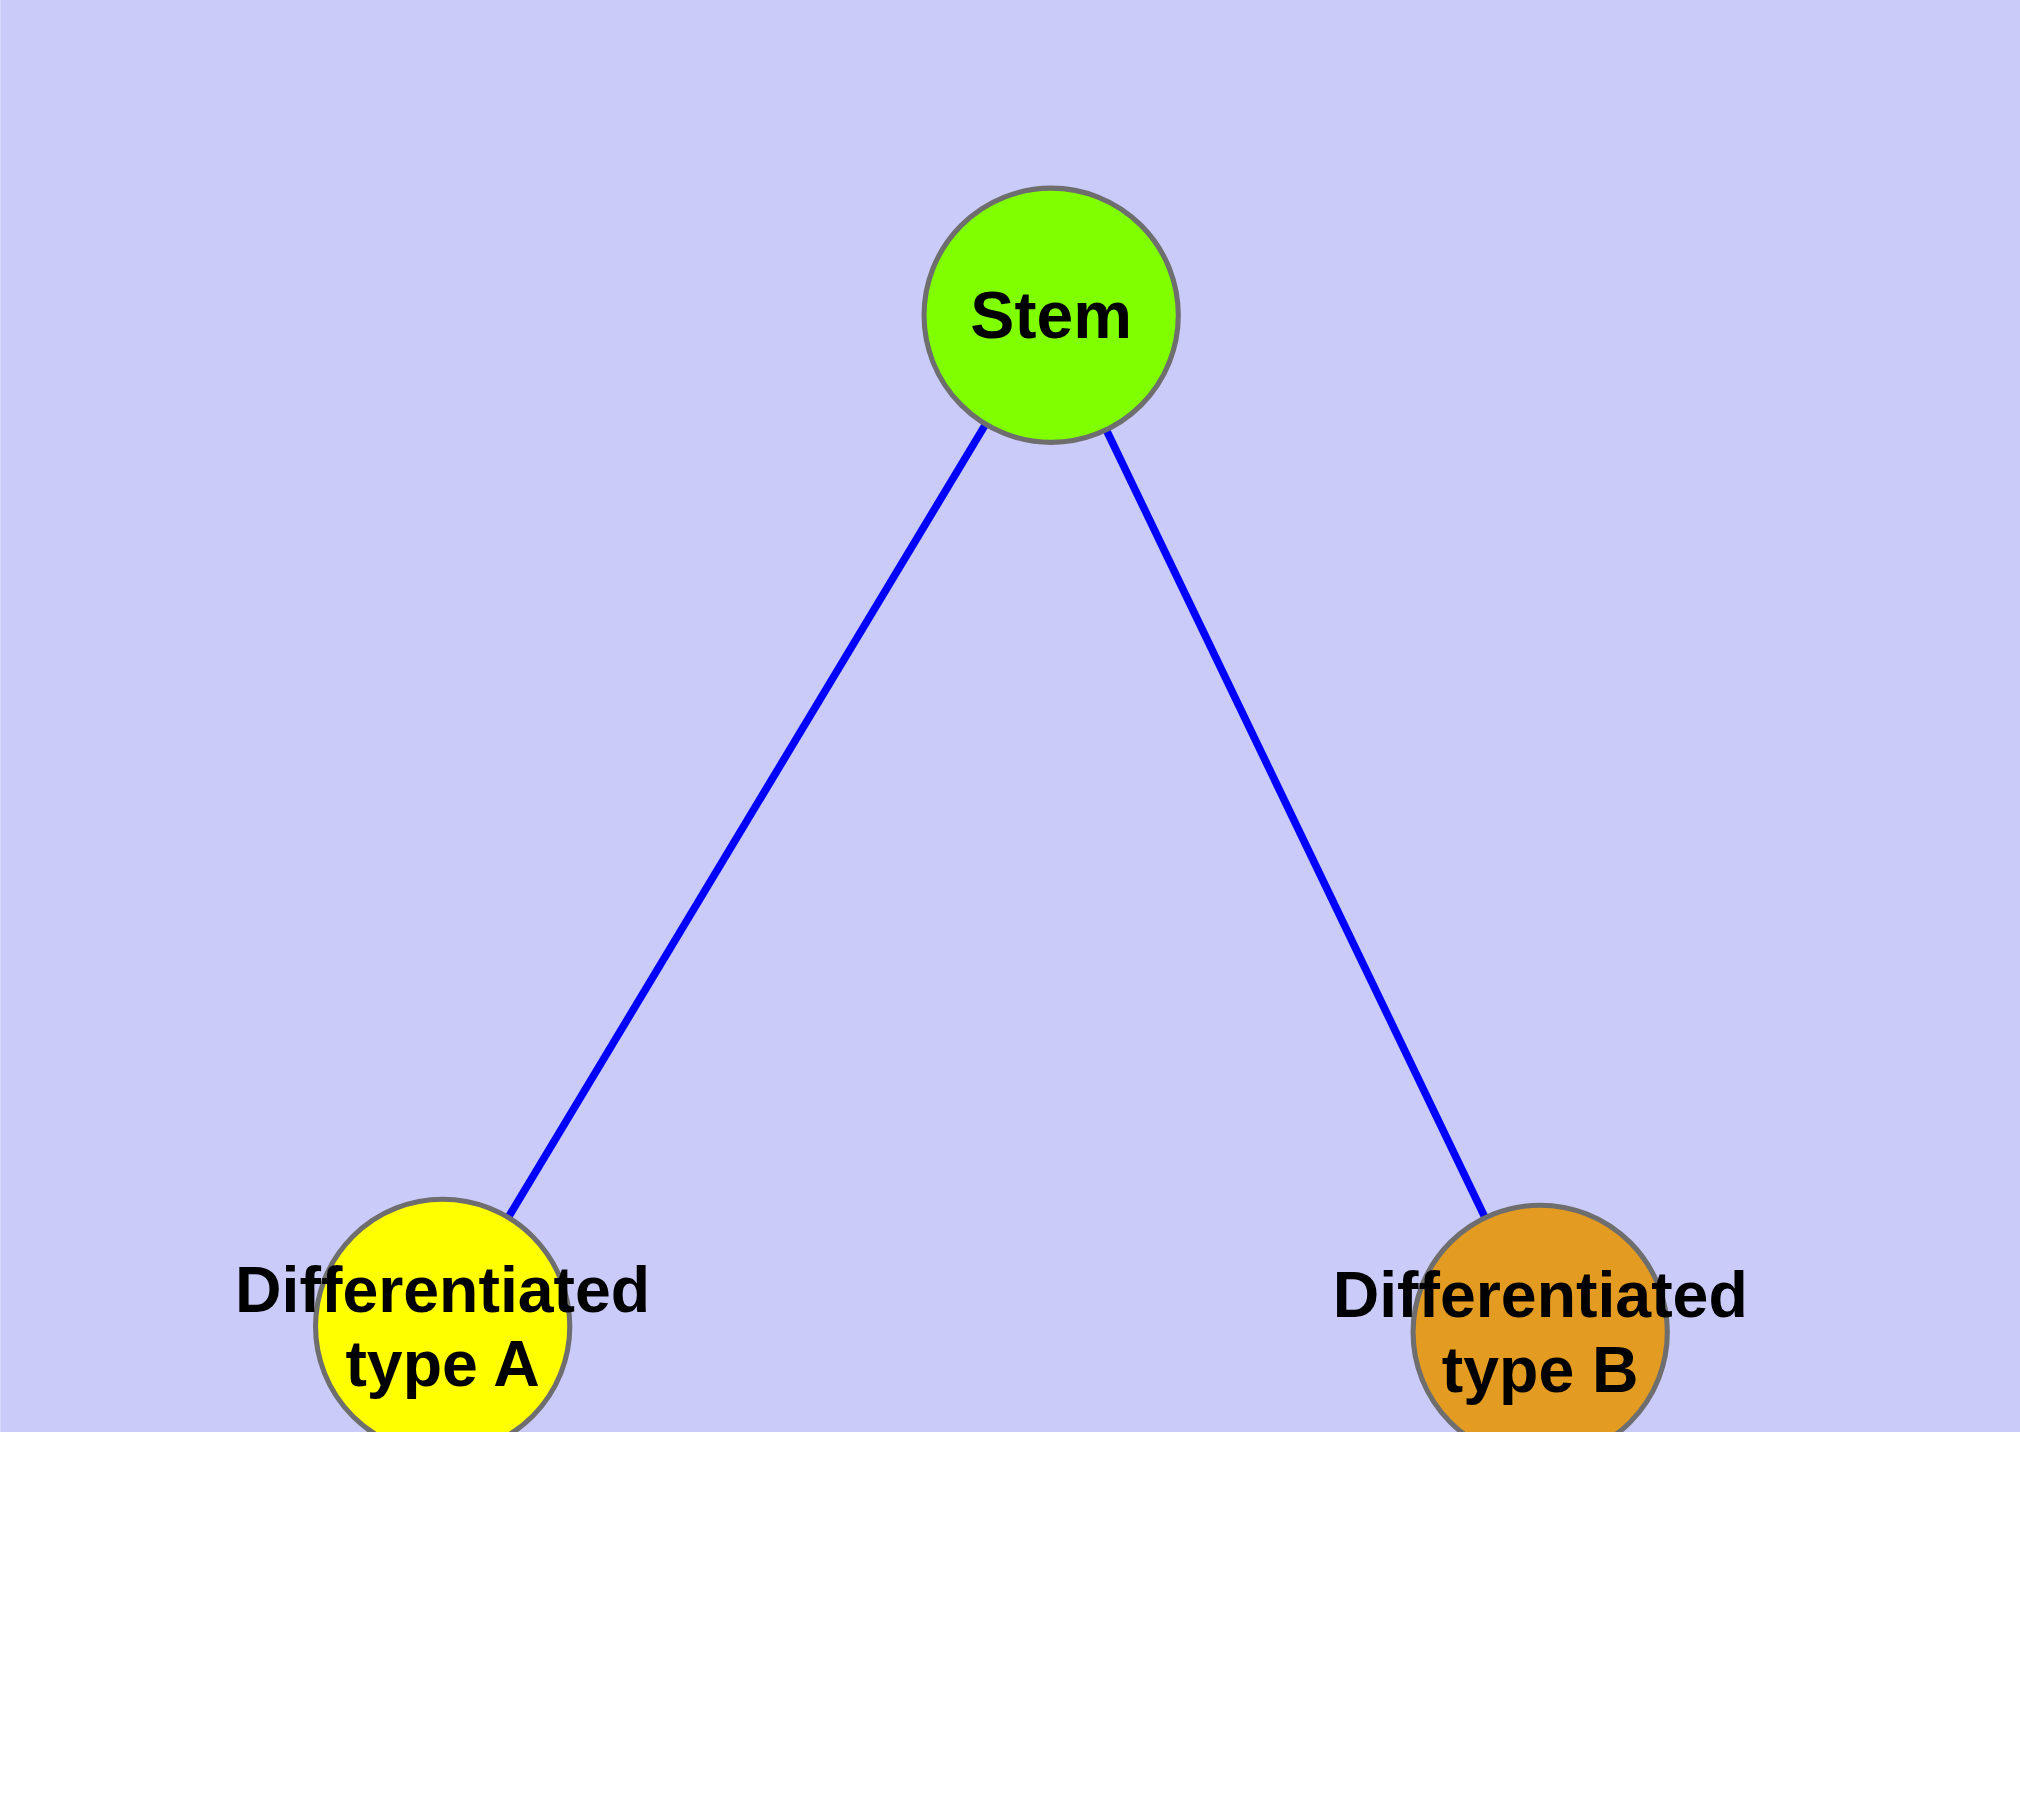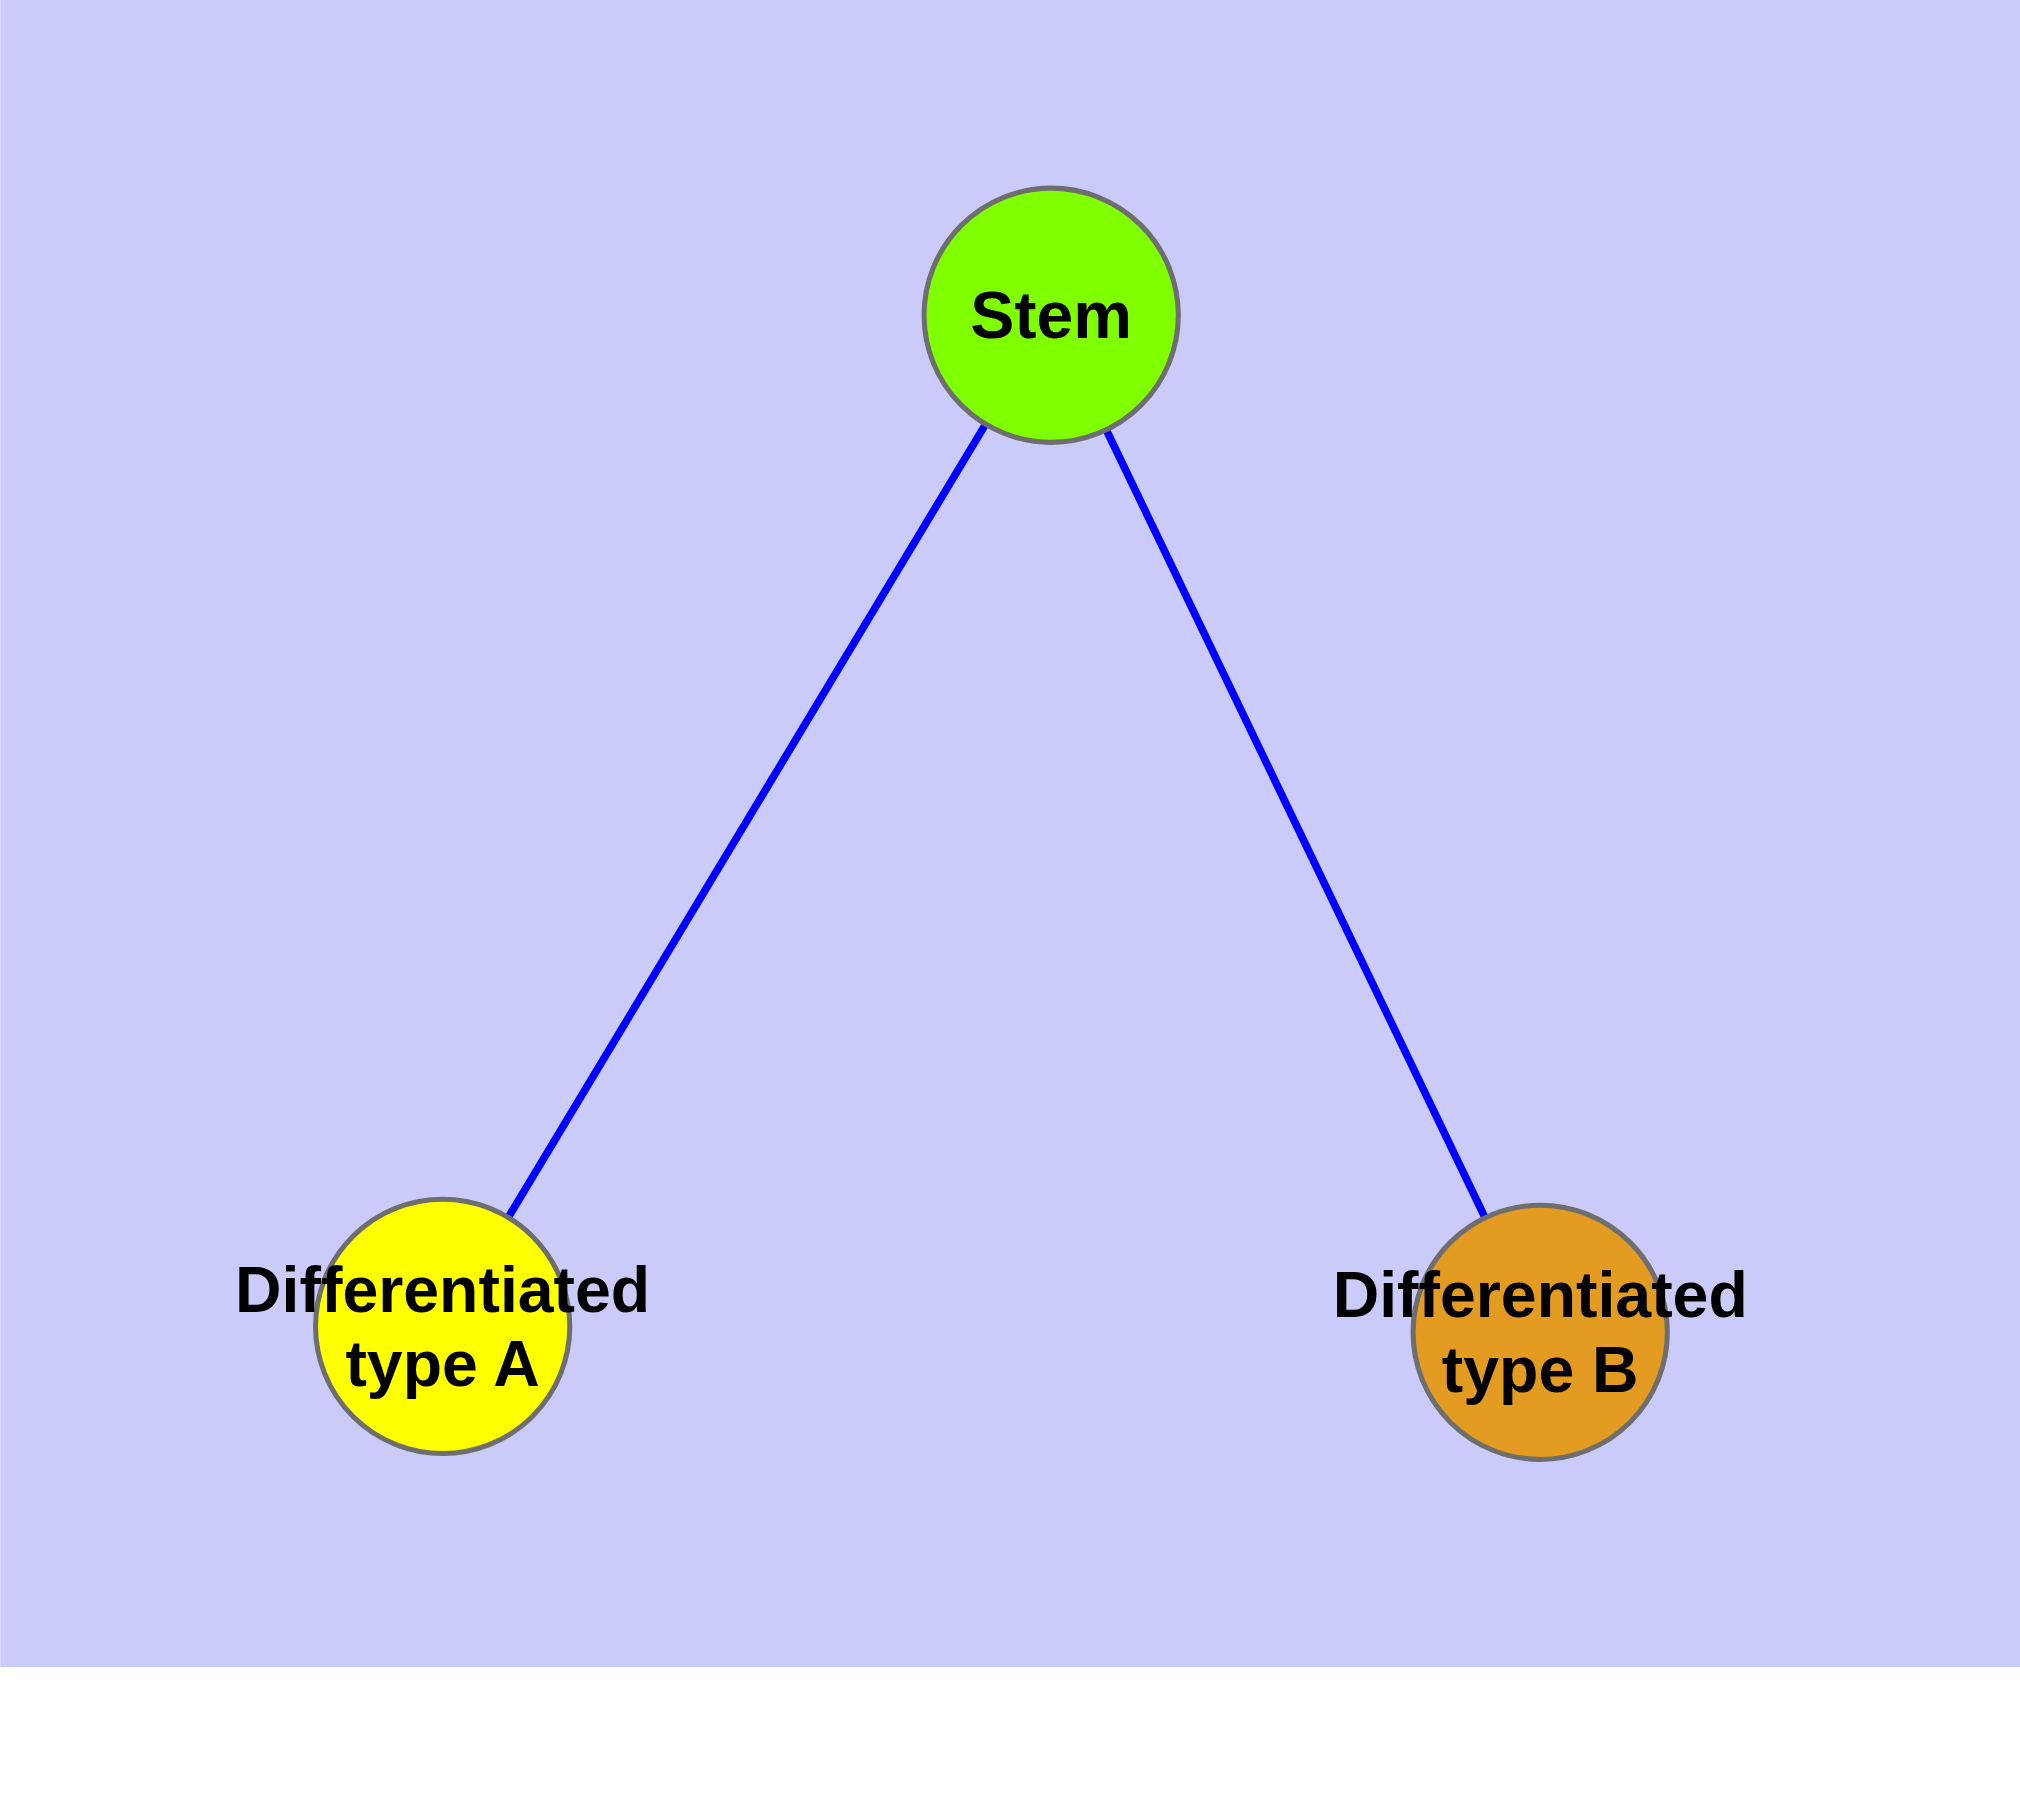--- a/index.html
+++ b/index.html
@@ -4,21 +4,21 @@
 <title>Cell Differentiation Graph</title>
 <style>
   html, body {
     margin: 0;
     padding: 0;
     background: #ffffff;
   }
   #canvas {
     position: relative;
     width: 2021px;
-    height: 1667px;
+    height: 1432px;
     overflow: hidden;
     font-family: "Liberation Sans", "DejaVu Sans", sans-serif;
   }
   #graph-svg {
     position: absolute;
     top: 0;
     left: 0;
     width: 2021px;
     height: 1812px;
     display: block;

